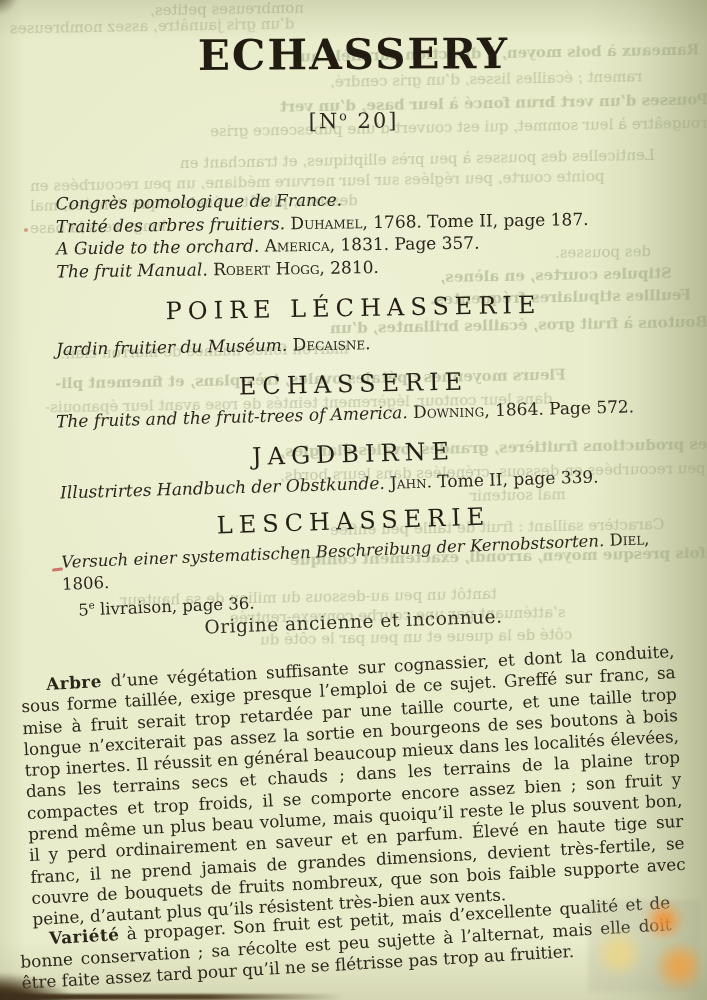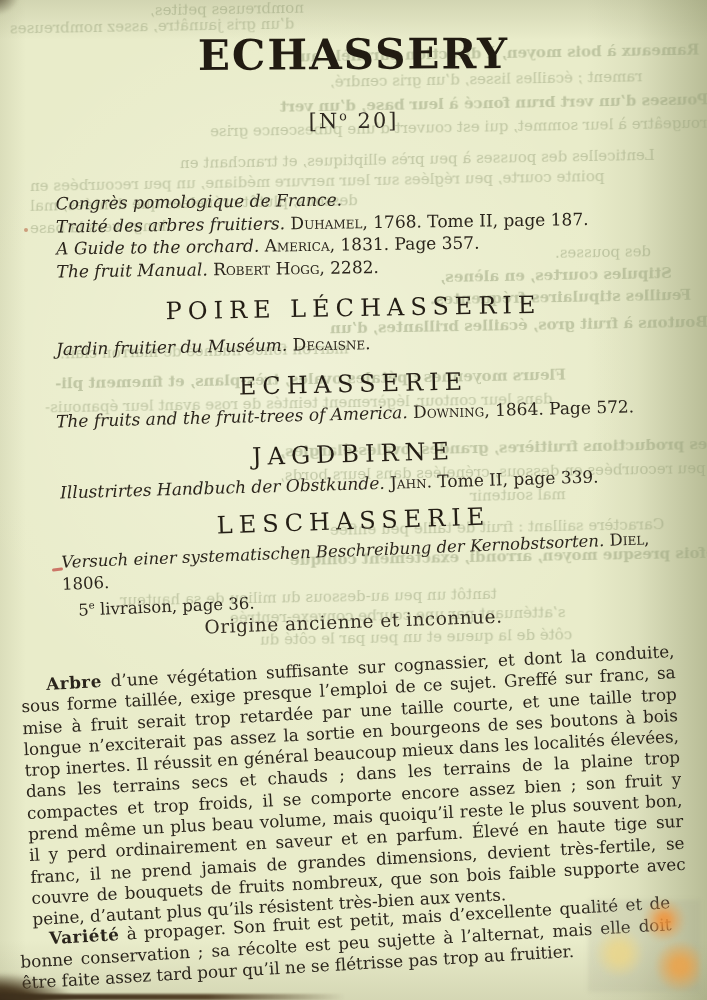--- a/index.html
+++ b/index.html
@@ -106,21 +106,21 @@
     </div>
 
   <div class="abs center t-title">ECHASSERY</div>
 
   <div class="abs center t-number"><span>[N</span><sup>o</sup><span> 20]</span></div>
 
   <div class="abs t-bib ink">
     <p class="ref-line"><span class="it">Congrès pomologique de France.</span></p>
     <p class="ref-line"><span class="it">Traité des arbres fruitiers.</span> <span class="sc">Duhamel</span><span>, 1768. Tome II, page 187.</span></p>
     <p class="ref-line"><span class="it">A Guide to the orchard.</span> <span class="sc">America</span><span>, 1831. Page 357.</span></p>
-    <p class="ref-line"><span class="it">The fruit Manual.</span> <span class="sc">Robert Hogg</span><span>, 2282.</span></p>
+    <p class="ref-line"><span class="it">The fruit Manual.</span> <span class="sc">Robert Hogg</span><span>, 2810.</span></p>
   </div>
 
   <div class="abs center heading t-h1">POIRE LÉCHASSERIE</div>
   <div class="abs t-r1 ink"><span class="it">Jardin fruitier du Muséum.</span> <span class="sc">Decaisne</span><span>.</span></div>
 
   <div class="abs center heading t-h2">ECHASSERIE</div>
   <div class="abs t-r2 ink"><span class="it">The fruits and the fruit-trees of America.</span> <span class="sc">Downing</span><span>, 1864. Page 572.</span></div>
 
   <div class="abs center heading t-h3">JAGDBIRNE</div>
   <div class="abs t-r3 ink"><span class="it">Illustrirtes Handbuch der Obstkunde.</span> <span class="sc">Jahn</span><span>. Tome II, page 339.</span></div>

